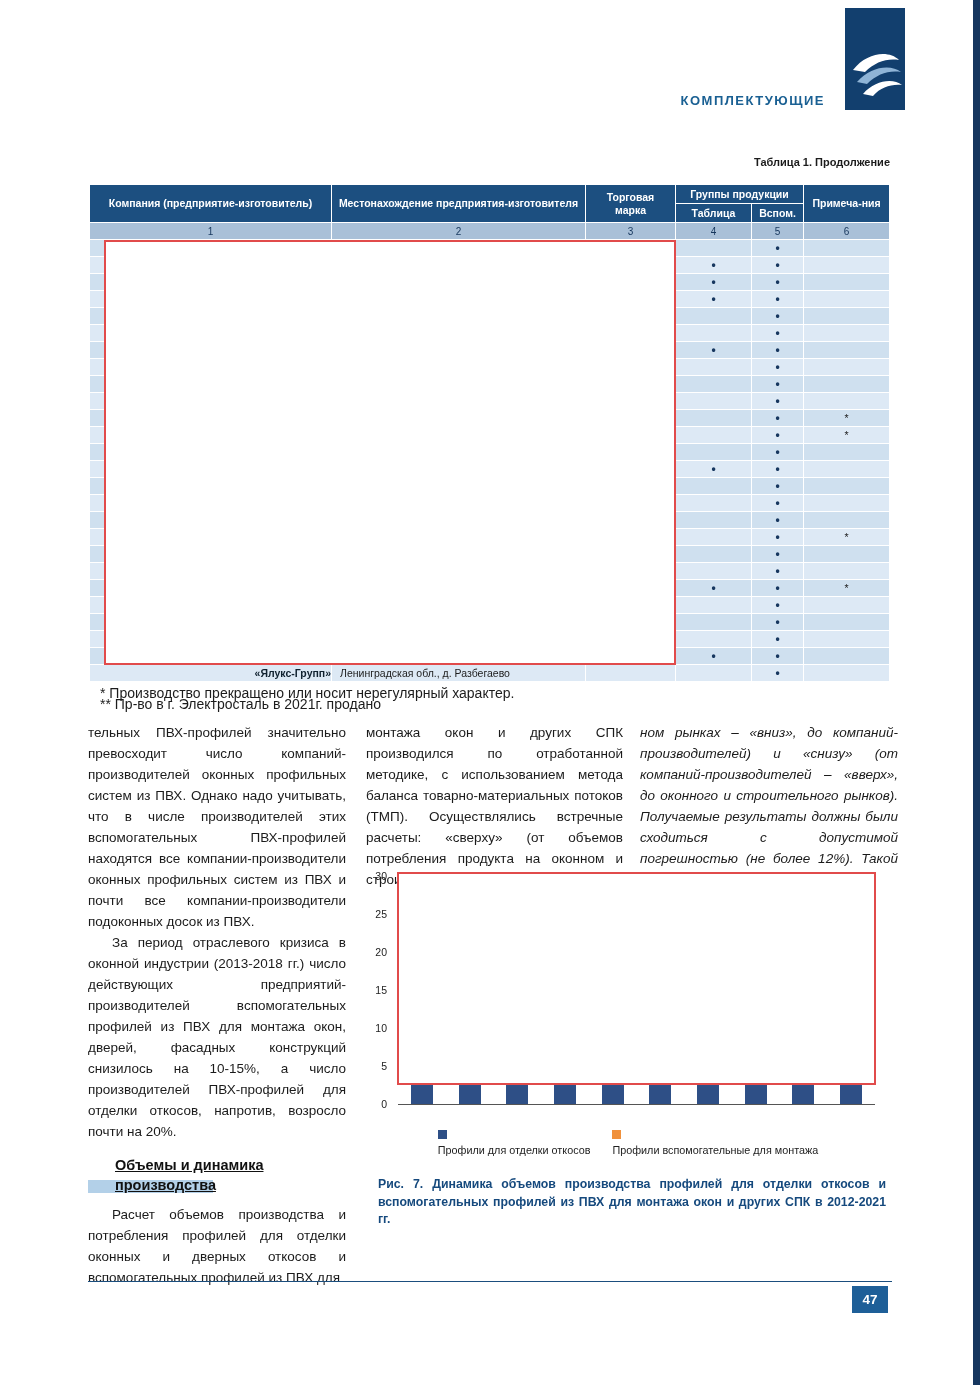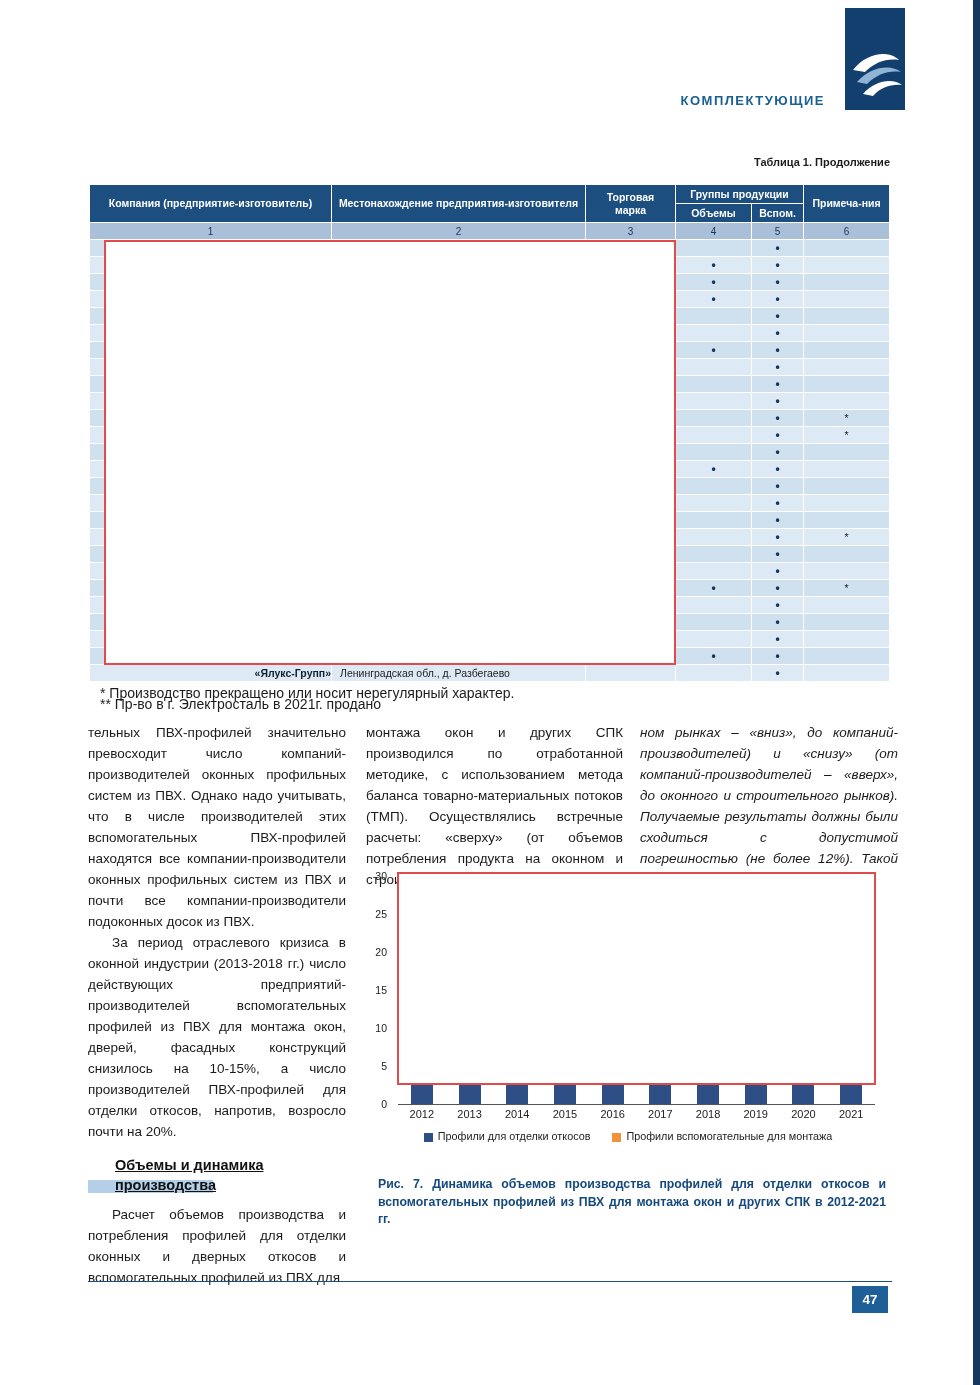--- a/index.html
+++ b/index.html
@@ -52,21 +52,21 @@
   
   .chart{position:absolute;left:378px;top:870px;width:500px;height:256px;}
   .yaxis{position:absolute;left:0;top:0;width:17px;height:240px;}
   .ytick{position:absolute;right:8px;width:17px;text-align:right;font-size:10.5px;color:#222;line-height:12px;}
   .plot{position:absolute;left:20px;top:6px;width:477px;height:228px;border-bottom:1.5px solid #555;background:#fff;}
   .bar{position:absolute;bottom:0;width:22px;}
   .xlabels{position:absolute;left:20px;top:238px;width:477px;height:14px;}
   .xlabel{position:absolute;text-align:center;font-size:11px;color:#222;}
   .legend{position:absolute;left:378px;top:1130px;width:500px;display:flex;justify-content:center;
         align-items:center;gap:22px;}
-  .legend-item{display:flex;align-items:flex-end;gap:5px;font-size:10.8px;color:#222;}
+  .legend-item{display:flex;align-items:flex-start;gap:5px;font-size:10.8px;color:#222;flex-direction:column;}
   .legend-swatch{width:9px;height:9px;display:inline-block;}
   .fig-caption{position:absolute;left:378px;top:1176px;width:508px;font-size:12.3px;font-weight:bold;
         line-height:17.5px;color:#15497d;text-align:justify;}
 
   
   .footer-rule{position:absolute;left:88px;top:1281px;width:804px;height:1px;background:#1b4e7e;}
   .footer-text{position:absolute;left:330px;top:1292px;width:502px;display:flex;justify-content:flex-end;
         align-items:center;gap:9px;font-size:12.5px;font-weight:bold;color:#17456f;}
   .footer-sq{display:inline-block;width:7px;height:7px;background:#1d5c94;}
   .page-box{position:absolute;left:852px;top:1286px;width:36px;height:27px;background:#1e5f98;color:#fff;
@@ -86,21 +86,21 @@
   </div>
   <div class="right-strip"></div>
   <div class="section-label">КОМПЛЕКТУЮЩИЕ</div>
   <div class="table-caption">Таблица 1. Продолжение</div>
 
   <div class="ptable">
     <div class="thc" style="left:0;top:0;width:242px;height:38px;">Компания (предприятие-изготовитель)</div>
     <div class="thc" style="left:242px;top:0;width:254px;height:38px;">Местонахождение предприятия-изготовителя</div>
     <div class="thc" style="left:496px;top:0;width:90px;height:38px;">Торговая марка</div>
     <div class="thc" style="left:586px;top:0;width:128px;height:19px;">Группы продукции</div>
-    <div class="thc" style="left:586px;top:19px;width:76px;height:19px;">Объемы</div>
+    <div class="thc" style="left:586px;top:19px;width:76px;height:19px;">Таблица</div>
     <div class="thc" style="left:662px;top:19px;width:52px;height:19px;">Вспом.</div>
     <div class="thc" style="left:714px;top:0;width:86px;height:38px;">Примеча-ния</div>
 
     <div class="numc" style="left:0;width:242px;">1</div>
     <div class="numc" style="left:242px;width:254px;">2</div>
     <div class="numc" style="left:496px;width:90px;">3</div>
     <div class="numc" style="left:586px;width:76px;">4</div>
     <div class="numc" style="left:662px;width:52px;">5</div>
     <div class="numc" style="left:714px;width:86px;">6</div>
 
@@ -352,32 +352,20 @@
         <div class="bar" style="left: 60.55px; height: 19.76px; background: rgb(46, 79, 134);"></div>
         <div class="bar" style="left: 108.25px; height: 19.76px; background: rgb(46, 79, 134);"></div>
         <div class="bar" style="left: 155.95px; height: 19.76px; background: rgb(46, 79, 134);"></div>
         <div class="bar" style="left: 203.65px; height: 19.76px; background: rgb(46, 79, 134);"></div>
         <div class="bar" style="left: 251.35px; height: 19.76px; background: rgb(46, 79, 134);"></div>
         <div class="bar" style="left: 299.05px; height: 19.76px; background: rgb(46, 79, 134);"></div>
         <div class="bar" style="left: 346.75px; height: 19.76px; background: rgb(46, 79, 134);"></div>
         <div class="bar" style="left: 394.45px; height: 19.76px; background: rgb(46, 79, 134);"></div>
         <div class="bar" style="left: 442.15px; height: 19.76px; background: rgb(46, 79, 134);"></div>
       </div>
-    <div class="xlabels">
-        <div class="xlabel" style="left: 0px; width: 47.7px;">2012</div>
-        <div class="xlabel" style="left: 47.7px; width: 47.7px;">2013</div>
-        <div class="xlabel" style="left: 95.4px; width: 47.7px;">2014</div>
-        <div class="xlabel" style="left: 143.1px; width: 47.7px;">2015</div>
-        <div class="xlabel" style="left: 190.8px; width: 47.7px;">2016</div>
-        <div class="xlabel" style="left: 238.5px; width: 47.7px;">2017</div>
-        <div class="xlabel" style="left: 286.2px; width: 47.7px;">2018</div>
-        <div class="xlabel" style="left: 333.9px; width: 47.7px;">2019</div>
-        <div class="xlabel" style="left: 381.6px; width: 47.7px;">2020</div>
-        <div class="xlabel" style="left: 429.3px; width: 47.7px;">2021</div>
-      </div>
 
     <div class="redaction" style="left:19px;top:2px;width:479px;height:213px;"></div>
   </div>
   <div class="legend">
       <div class="legend-item">
         <span class="legend-swatch" style="background: rgb(46, 79, 134);"></span>
         <span>Профили для отделки откосов</span>
       </div>
       <div class="legend-item">
         <span class="legend-swatch" style="background: rgb(240, 145, 60);"></span>

